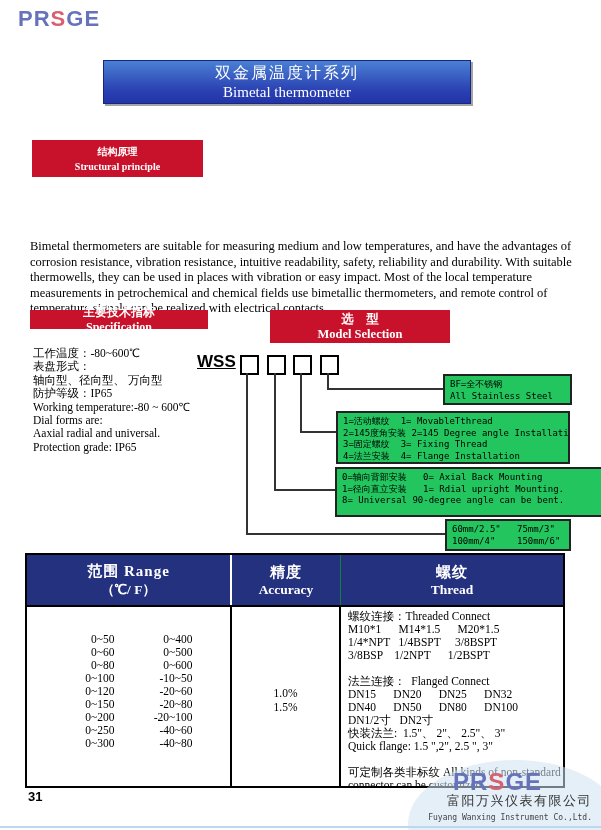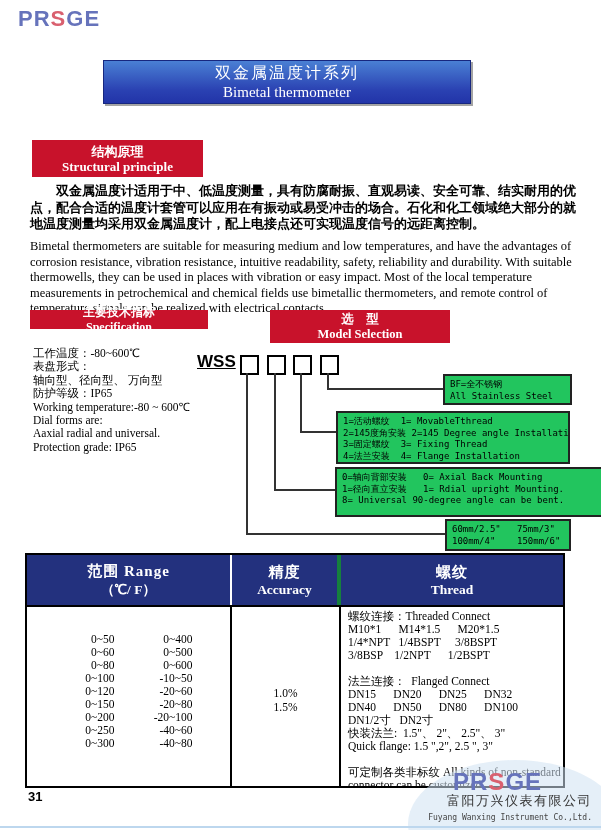--- a/index.html
+++ b/index.html
@@ -17,21 +17,21 @@
   .banner{position:absolute;left:103px;top:60px;width:368px;height:44px;box-sizing:border-box;
           background:linear-gradient(180deg,#4A80D4 0%,#2A41B2 70%,#2234A8 100%);
           border:1px solid #17277F;box-shadow:2px 2px 0 rgba(90,90,90,.55);
           color:#fff;text-align:center;display:flex;flex-direction:column;justify-content:center;}
   .banner-zh{font-size:16px;letter-spacing:2px;text-align:center;}
   .banner-en{font-size:15px;}
 
   
   .redhdr{position:absolute;background:#C8122B;color:#fff;text-align:center;font-weight:bold;
           display:flex;flex-direction:column;justify-content:center;box-sizing:border-box;}
-  .hdr-structural{left:32px;top:140px;width:171px;height:37px;font-size:13px;line-height:15px;}
+  .hdr-structural{left:32px;top:140px;width:171px;height:37px;font-size:10px;line-height:15px;}
   .hdr-spec{left:30px;top:310px;width:178px;height:19px;font-size:12px;line-height:15px;}
   .hdr-model{left:270px;top:310px;width:180px;height:33px;font-size:12.5px;line-height:15px;}
 
   
   .para-zh{position:absolute;left:30px;top:183px;width:549px;font-size:13px;font-weight:bold;
            line-height:16.5px;text-indent:26px;}
   .para-en{position:absolute;left:30px;top:239px;width:546px;font-size:12.5px;line-height:15.6px;}
 
   
   .spec-lines{position:absolute;left:33px;top:347px;font-size:11.5px;line-height:13.4px;}
@@ -49,21 +49,21 @@
   .co-c{left:335px;top:467px;width:280px;height:50px;}
   .co-d{left:445px;top:519px;width:126px;height:32px;}
 
   
   .tbl{position:absolute;left:25px;top:553px;width:540px;height:235px;border:2px solid #000;
        box-sizing:border-box;font-size:11.5px;background:#fff;}
   .thead{display:flex;height:52px;background:#23317E;color:#fff;text-align:center;font-weight:bold;
          border-bottom:2px solid #000;box-sizing:border-box;}
   .th{display:flex;flex-direction:column;justify-content:center;box-sizing:border-box;}
   .th1{width:205px;border-right:2px solid #fff;}
-  .th2{width:109px;border-right:4px solid #15803d;}
+  .th2{width:109px;border-right:1px solid #15803d;}
   .th3{flex:1;}
   .th .l1{font-size:15px;letter-spacing:1px;}
   .th .l2{font-size:13.5px;}
   .tbody{display:flex;height:179px;}
   .bc1{width:205px;border-right:2px solid #000;box-sizing:border-box;padding-top:26px;
        display:flex;justify-content:center;gap:16px;}
   .rc{width:50px;text-align:right;line-height:13px;}
   .rf{width:62px;text-align:right;line-height:13px;}
   .bc2{width:109px;border-right:2px solid #000;box-sizing:border-box;text-align:center;
        padding-top:80px;line-height:13.5px;}
@@ -91,21 +91,20 @@
 
   <div class="banner">
     <div class="banner-zh">双金属温度计系列</div>
     <div class="banner-en">Bimetal thermometer</div>
   </div>
 
   <div class="redhdr hdr-structural">
     <div>结构原理</div>
     <div>Structural principle</div>
   </div>
-  <div class="para-zh">双金属温度计适用于中、低温度测量，具有防腐耐振、直观易读、安全可靠、结实耐用的优点，配合合适的温度计套管可以应用在有振动或易受冲击的场合。石化和化工领域绝大部分的就地温度测量均采用双金属温度计，配上电接点还可实现温度信号的远距离控制。</div>
   <div class="para-en">Bimetal thermometers are suitable for measuring medium and low temperatures, and have the advantages of corrosion resistance, vibration resistance, intuitive readability, safety, reliability and durability. With suitable thermowells, they can be used in places with vibration or easy impact. Most of the local temperature measurements in petrochemical and chemical fields use bimetallic thermometers, and remote control of temperature signals can be realized with electrical contacts.</div>
 
   <div class="redhdr hdr-spec">
     <div>主要技术指标</div>
     <div>Specification</div>
   </div>
   <div class="spec-lines">
       <div>工作温度：-80~600℃</div>
       <div>表盘形式：</div>
       <div>轴向型、径向型、 万向型</div>

